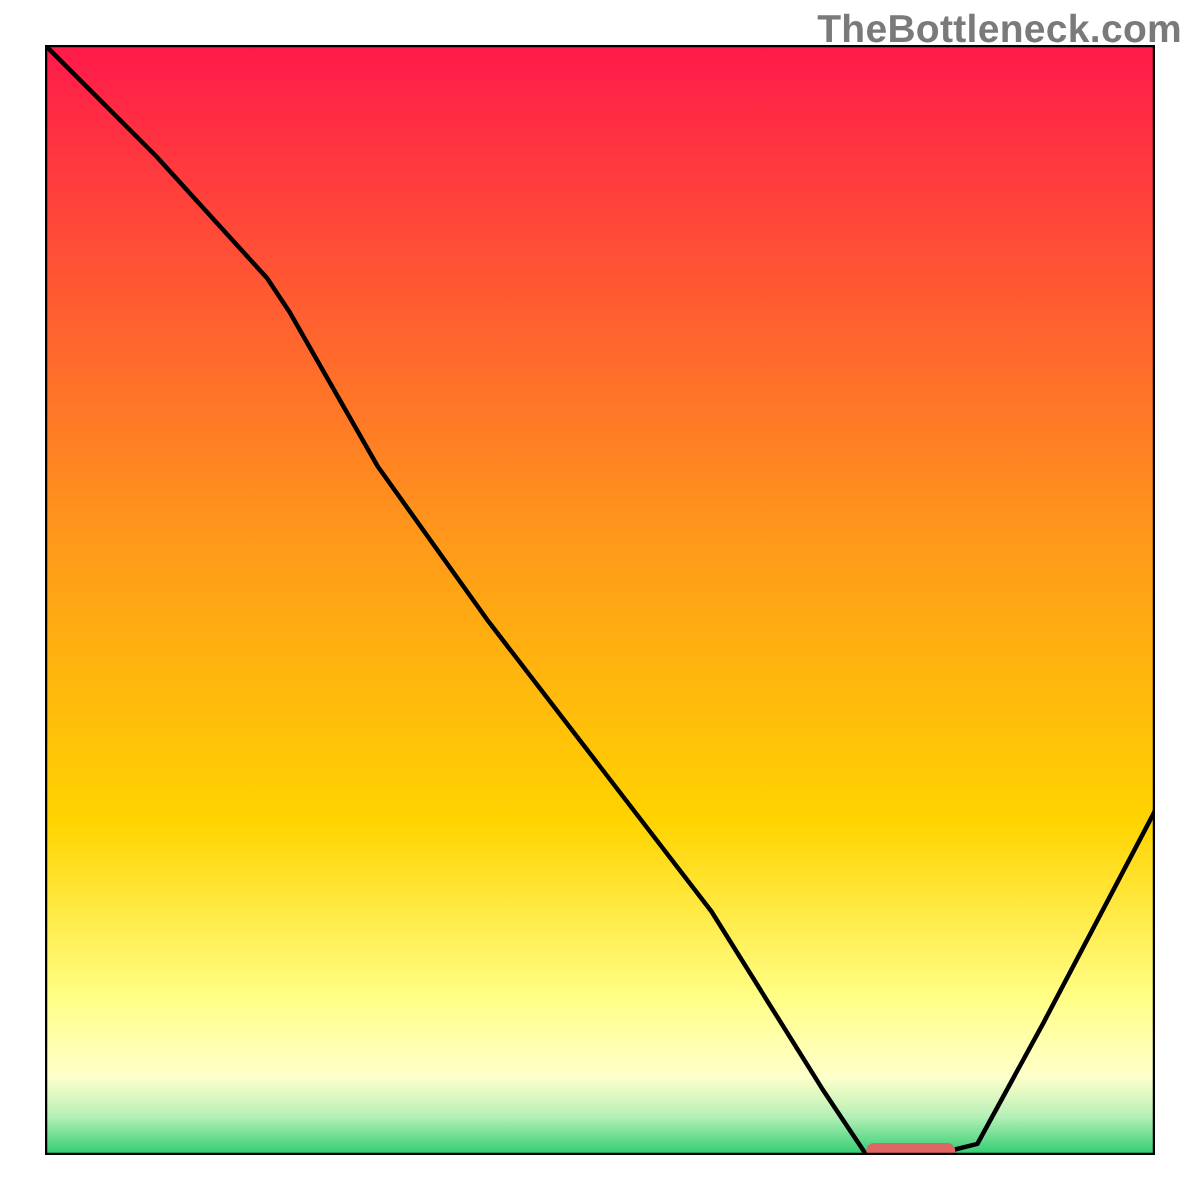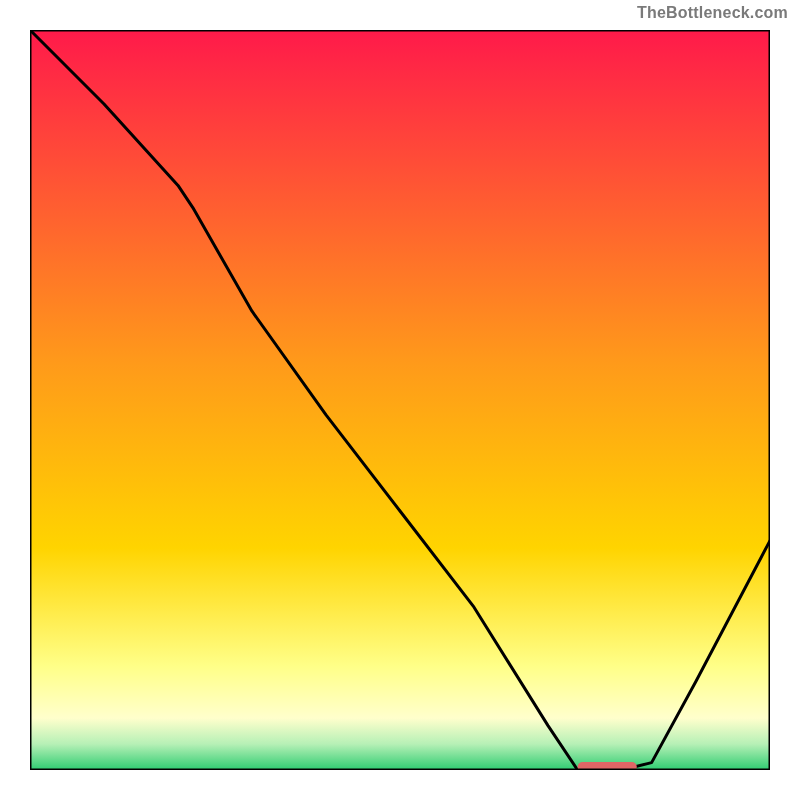--- a/index.html
+++ b/index.html
@@ -7,21 +7,21 @@
     padding: 0;
     width: 800px;
     height: 800px;
     background: #ffffff;
     font-family: Arial, Helvetica, sans-serif;
   }
   .watermark {
     position: absolute;
     top: 4px;
     right: 12px;
-    font-size: 16px;
+    font-size: 26px;
     font-weight: 600;
     color: #7a7a7a;
     font-family: Arial, sans-serif;
     letter-spacing: 0.2px;
   }
   .chart-wrap {
     position: absolute;
     top: 30px;
     left: 30px;
     width: 740px;

